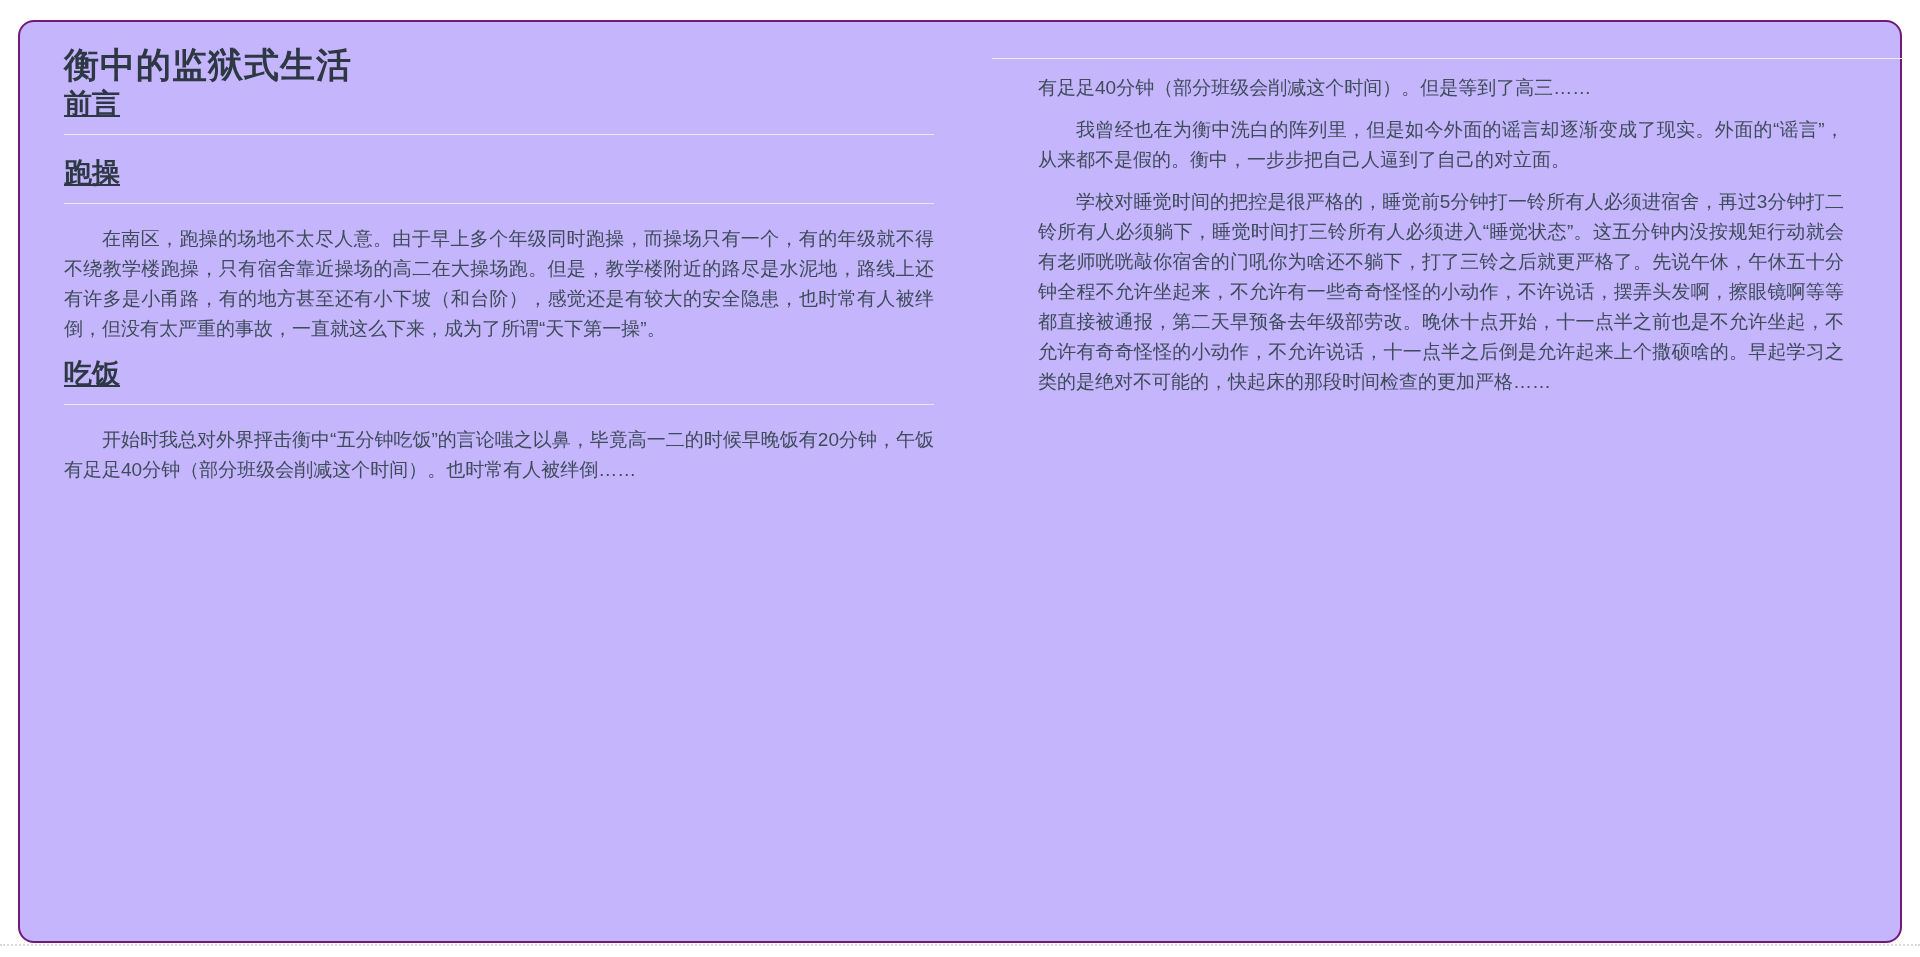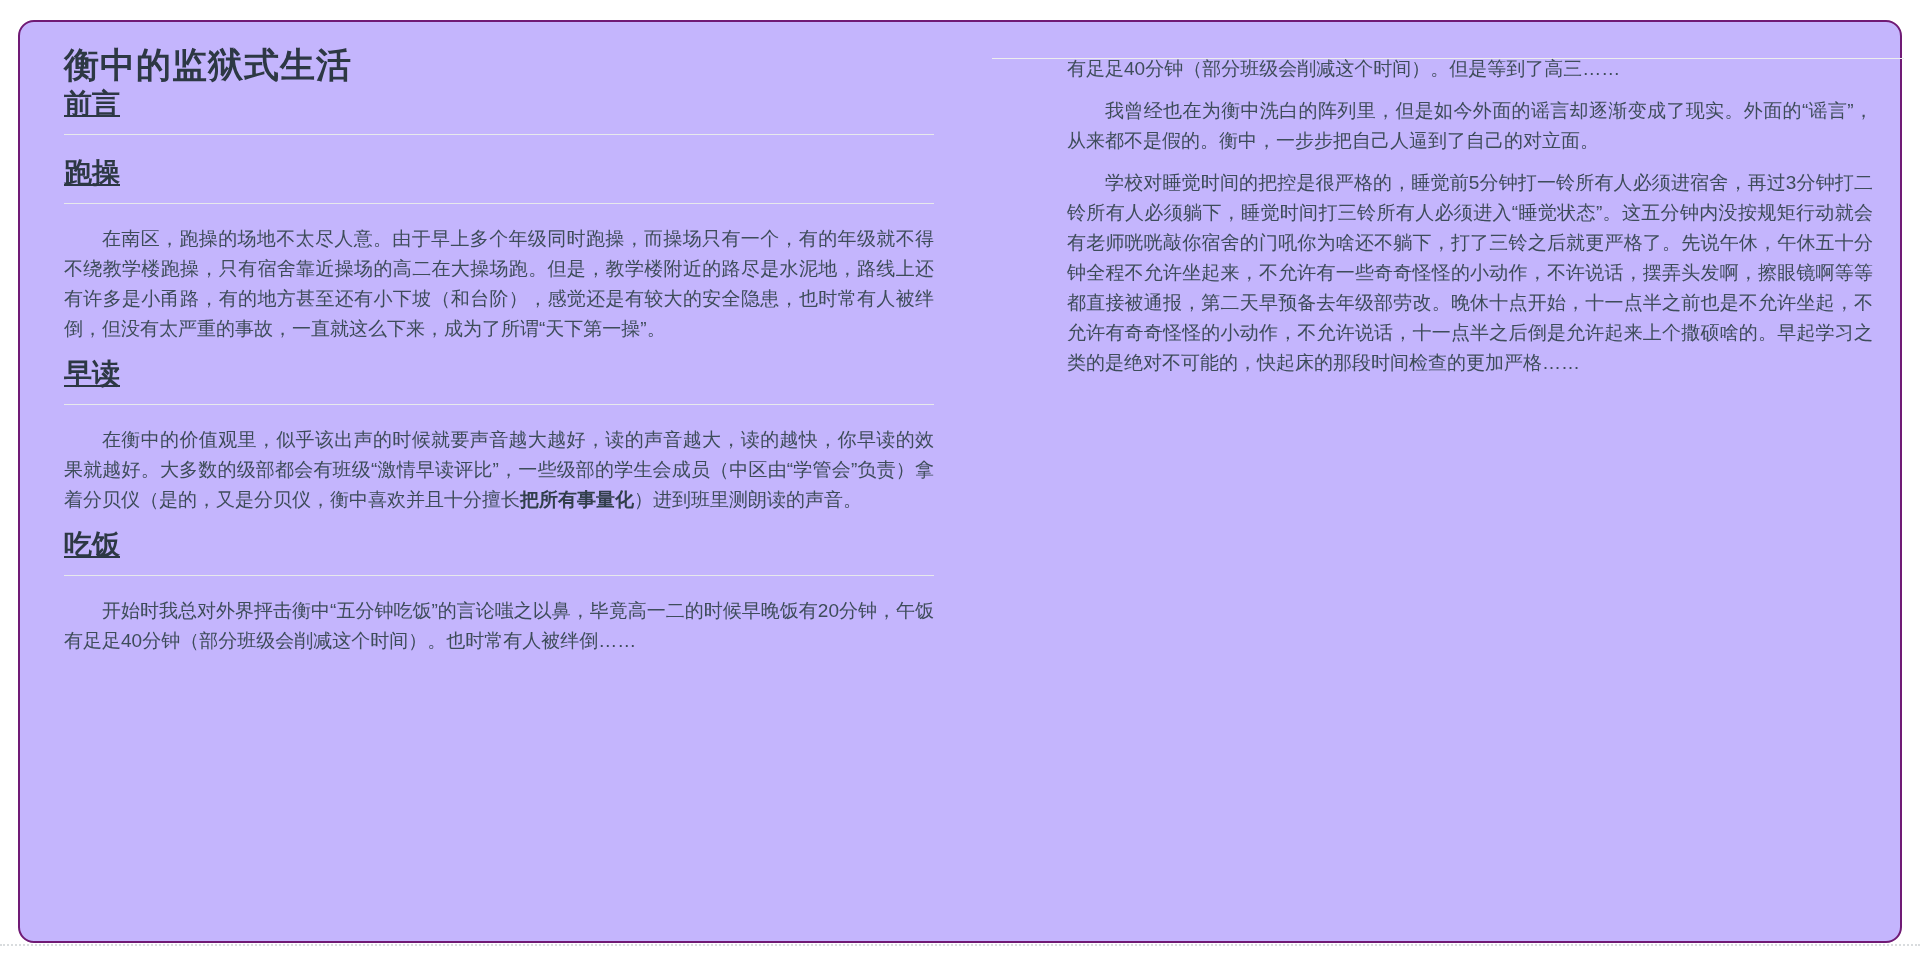--- a/index.html
+++ b/index.html
@@ -42,21 +42,21 @@
     border-top: 1px solid #ededee;
   }
   .col {
     position: absolute;
     top: 0;
     color: #3e4c5a;
     font-size: 19px;
     line-height: 30px;
   }
   .col-left  { left: 44px;  width: 870px; }
-  .col-right { left: 1047px; width: 806px; padding-top: 32px; }
+  .col-right { left: 1018px; width: 806px; padding-top: 51px; }
   h1.doc-title {
     margin: 22px 0 0 0;
     font-size: 35px;
     line-height: 42px;
     font-weight: 700;
     color: #2d3844;
     letter-spacing: 1px;
   }
   h2.sec-heading {
     margin: 28px 0 20px 0;
@@ -87,24 +87,20 @@
       <h1 class="doc-title">衡中的监狱式生活</h1>
       <div class="sections">
           <div>
             <h2 class="sec-heading">前言</h2>
           </div>
           <div>
             <h2 class="sec-heading">跑操</h2>
             <p class="para"><span>在南区，跑操的场地不太尽人意。由于早上多个年级同时跑操，而操场只有一个，有的年级就不得不绕教学楼跑操，只有宿舍靠近操场的高二在大操场跑。但是，教学楼附近的路尽是水泥地，路线上还有许多是小甬路，有的地方甚至还有小下坡（和台阶），感觉还是有较大的安全隐患，也时常有人被绊倒，但没有太严重的事故，一直就这么下来，成为了所谓“天下第一操”。</span></p>
           </div>
           <div>
-            <h2 class="sec-heading">早读</h2>
-            <p class="para"><span>在衡中的价值观里，似乎该出声的时候就要声音越大越好，读的声音越大，读的越快，你早读的效果就越好。大多数的级部都会有班级“激情早读评比”，一些级部的学生会成员（中区由“学管会”负责）拿着分贝仪（是的，又是分贝仪，衡中喜欢并且十分擅长</span><b>把所有事量化</b><span>）进到班里测朗读的声音。</span></p>
-          </div>
-          <div>
             <h2 class="sec-heading">吃饭</h2>
             <p class="para"><span>开始时我总对外界抨击衡中“五分钟吃饭”的言论嗤之以鼻，毕竟高一二的时候早晚饭有20分钟，午饭有足足40分钟（部分班级会削减这个时间）。也时常有人被绊倒……</span></p>
           </div>
         </div>
     </div>
     <div class="col col-right">
       <div class="sections">
           <div>
             <p class="para no-indent"><span>有足足40分钟（部分班级会削减这个时间）。但是等到了高三……</span></p>
             <p class="para"><span>我曾经也在为衡中洗白的阵列里，但是如今外面的谣言却逐渐变成了现实。外面的“谣言”，从来都不是假的。衡中，一步步把自己人逼到了自己的对立面。</span></p>

